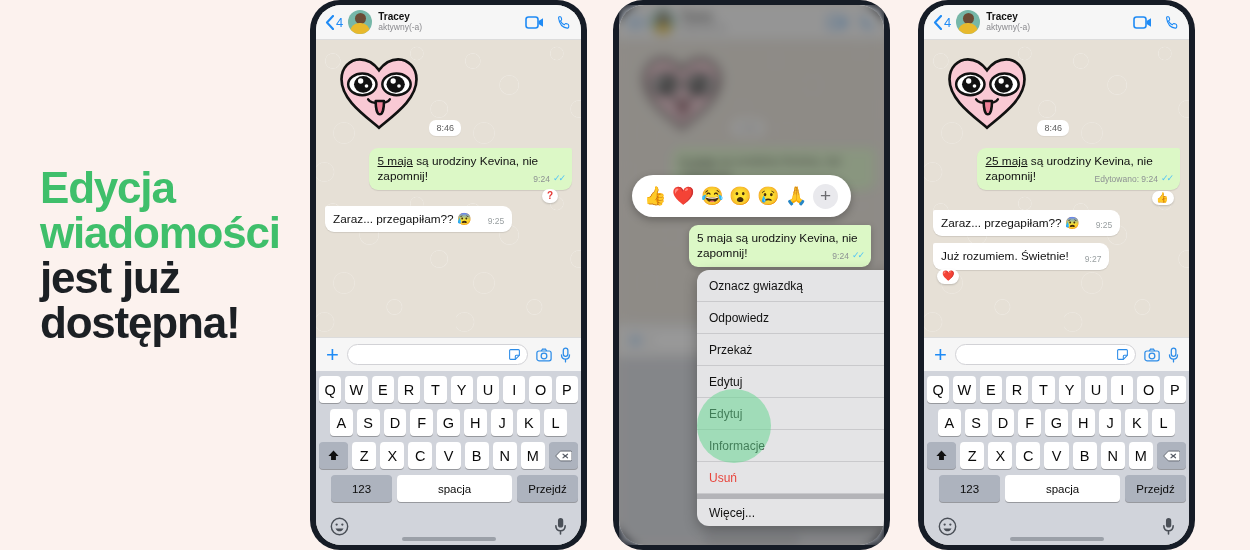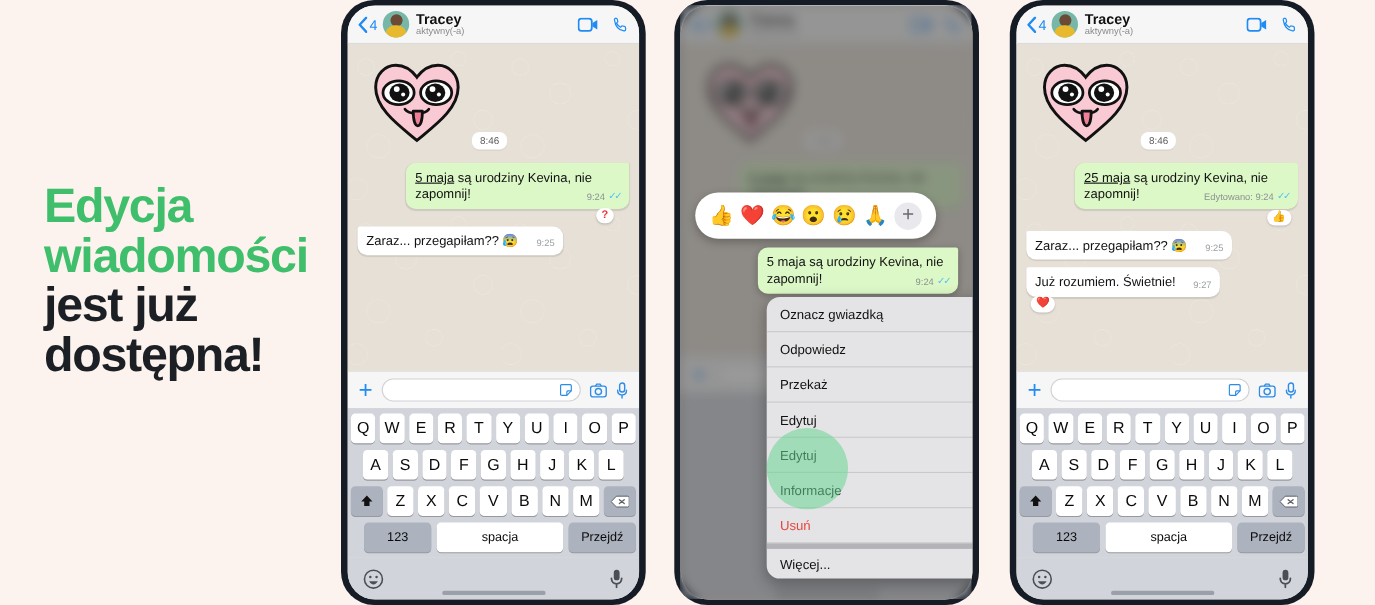--- a/index.html
+++ b/index.html
@@ -48,21 +48,21 @@
   .back .cnt { font-size:13px; font-weight:500; }
   .avatar {
     width:24px; height:24px; border-radius:50%;
     background:#76B7A8; overflow:hidden; position:relative; flex:0 0 auto;
   }
   .avatar .face { position:absolute; width:11px; height:11px; border-radius:50%;
     background:#6B4B35; left:6.5px; top:3px; }
   .avatar .body { position:absolute; width:20px; height:12px; border-radius:9px 9px 0 0;
     background:#E8B92C; left:2px; top:13px; }
   .nameblk { flex:1; min-width:0; margin-left:1px; line-height:1.05; }
-  .nameblk .nm { font-size:13px; font-weight:700; color:#111; }
+  .nameblk .nm { font-size:10px; font-weight:700; color:#111; }
   .nameblk .st { font-size:8.5px; color:#8A8A8E; }
   .callicons { display:flex; gap:13px; align-items:center; color:#1F8BF5; }
 
   
   .chat {
     flex:1; position:relative; overflow:hidden;
     background:#E6E0D6;
     padding:8px 9px 4px;
   }
   .chat::before {

